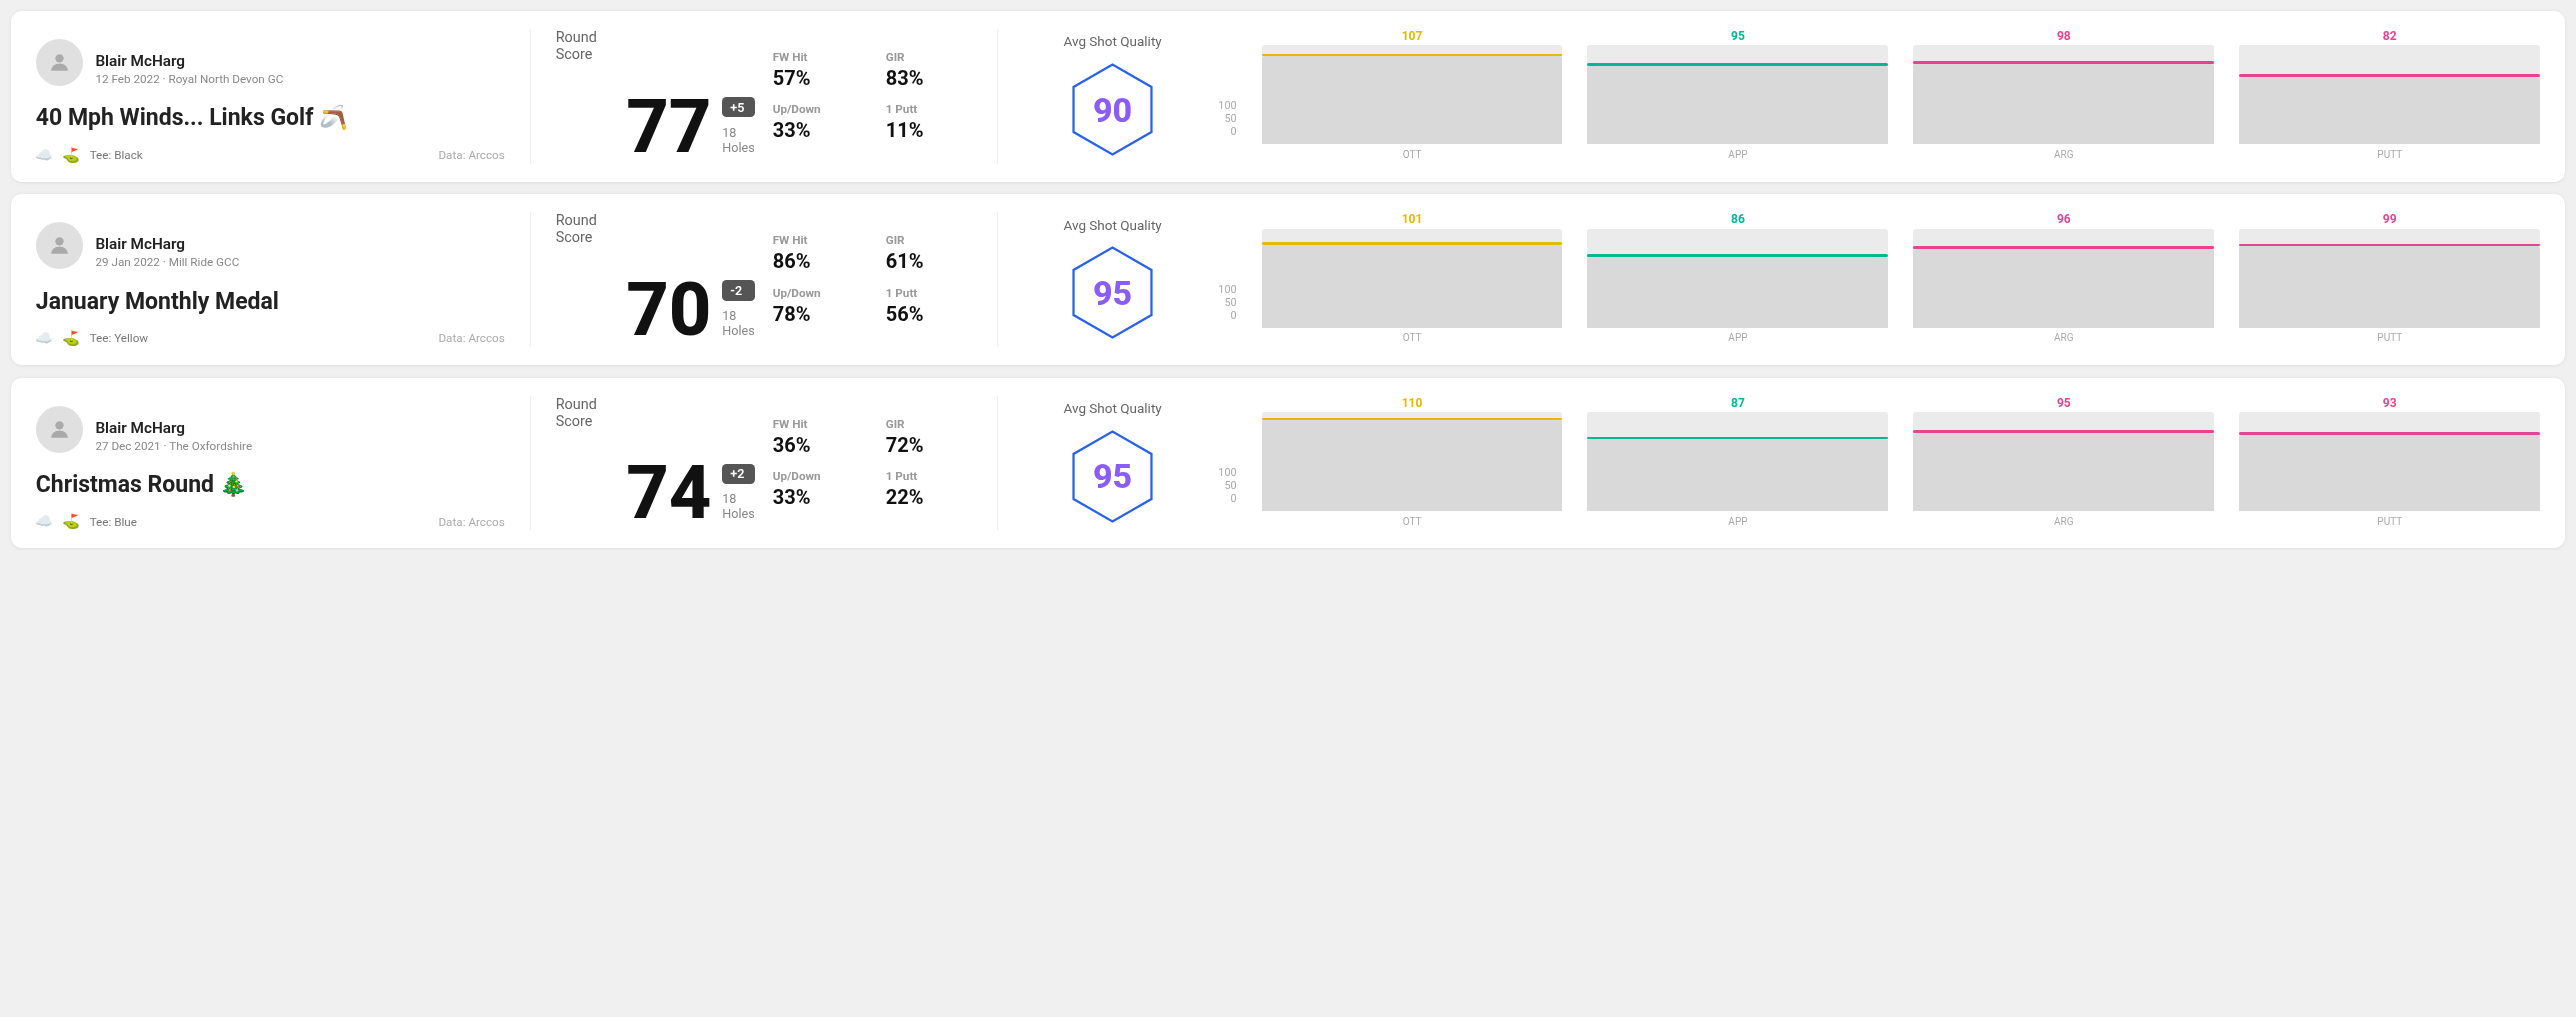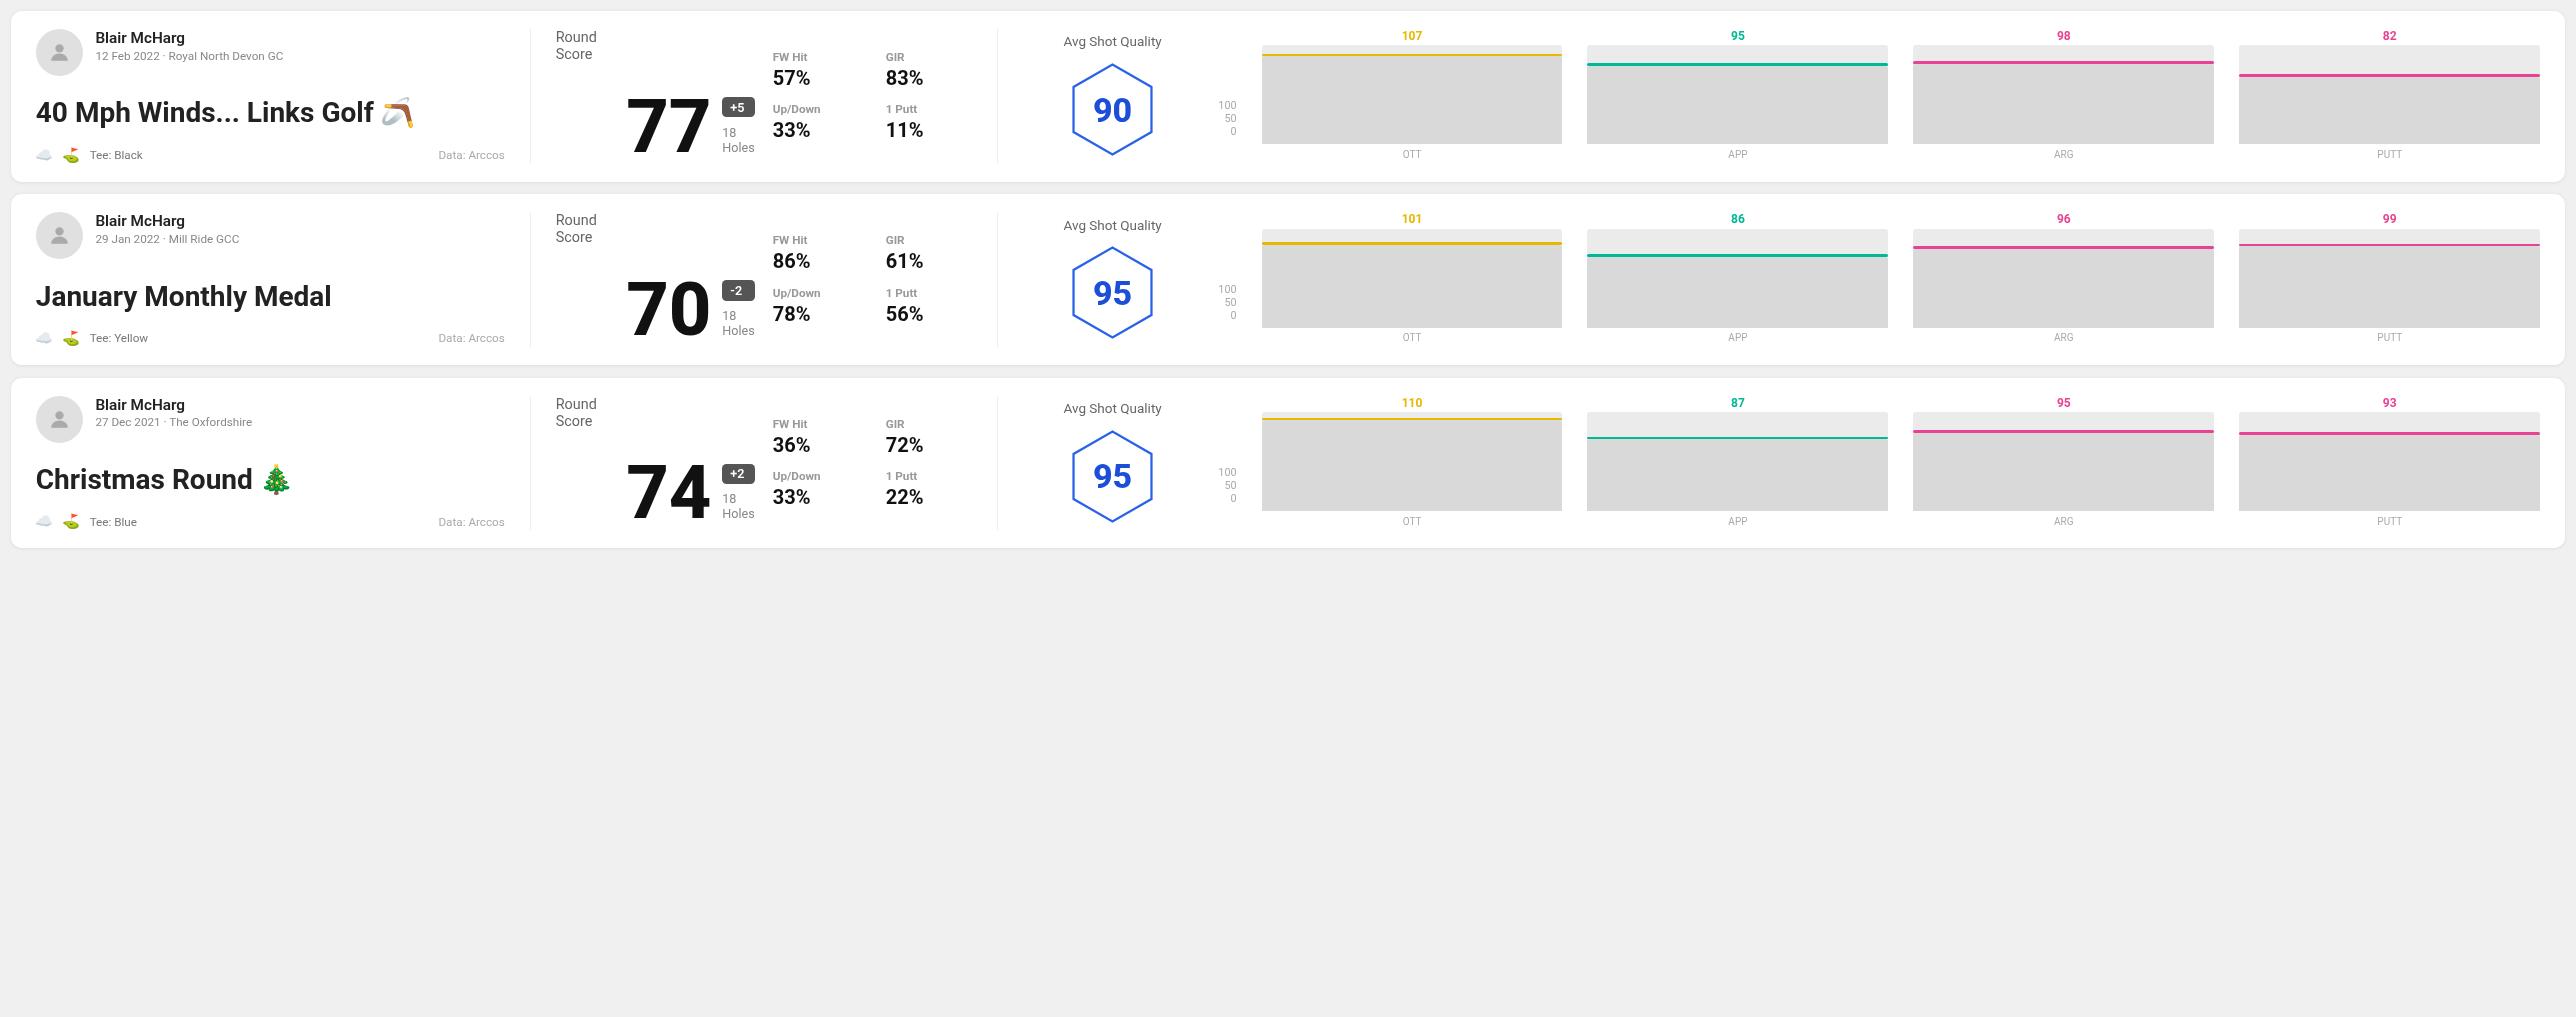--- a/index.html
+++ b/index.html
@@ -21,40 +21,41 @@
     }
     .left-section {
       width: 469px;
       flex-shrink: 0;
       display: flex;
       flex-direction: column;
       justify-content: space-between;
     }
     .user-info {
       display: flex;
-      align-items: flex-start;
+      align-items: flex-end;
       gap: 12.6px;
       margin-bottom: 9px;
+      margin-top: 10px;
     }
     .avatar {
       width: 47px;
       height: 47px;
       border-radius: 50%;
       background: #e0e0e0;
       display: flex;
       align-items: center;
       justify-content: center;
       flex-shrink: 0;
     }
     .avatar svg { width: 25px; height: 25px; fill: #aaa; }
     .user-details { display: flex; flex-direction: column; }
     .user-name { font-size: 15.3px; font-weight: 600; color: #222; }
     .user-date { font-size: 11.7px; color: #888; margin-top: 1.8px; }
     .round-title {
-      font-size: 28px;
+      font-size: 23px;
       font-weight: 700;
       color: #222;
       margin: 7.2px 0 12.6px 0;
       display: flex;
       align-items: center;
       gap: 7.2px;
     }
     .bottom-info {
       display: flex;
       align-items: center;
@@ -136,21 +137,21 @@
     .hexagon-container svg {
       position: absolute;
       top: 0; left: 0;
       width: 100%; height: 100%;
     }
     .hex-score {
       position: relative;
       z-index: 1;
       font-size: 34px;
       font-weight: 800;
-      color: #1d4ed8;
+      color: #8b5cf6;
     }
     .chart-section {
       flex: 1;
       display: flex;
       align-items: flex-end;
       padding-left: 27px;
       padding-bottom: 3.6px;
     }
     .chart-inner {
       display: flex;

